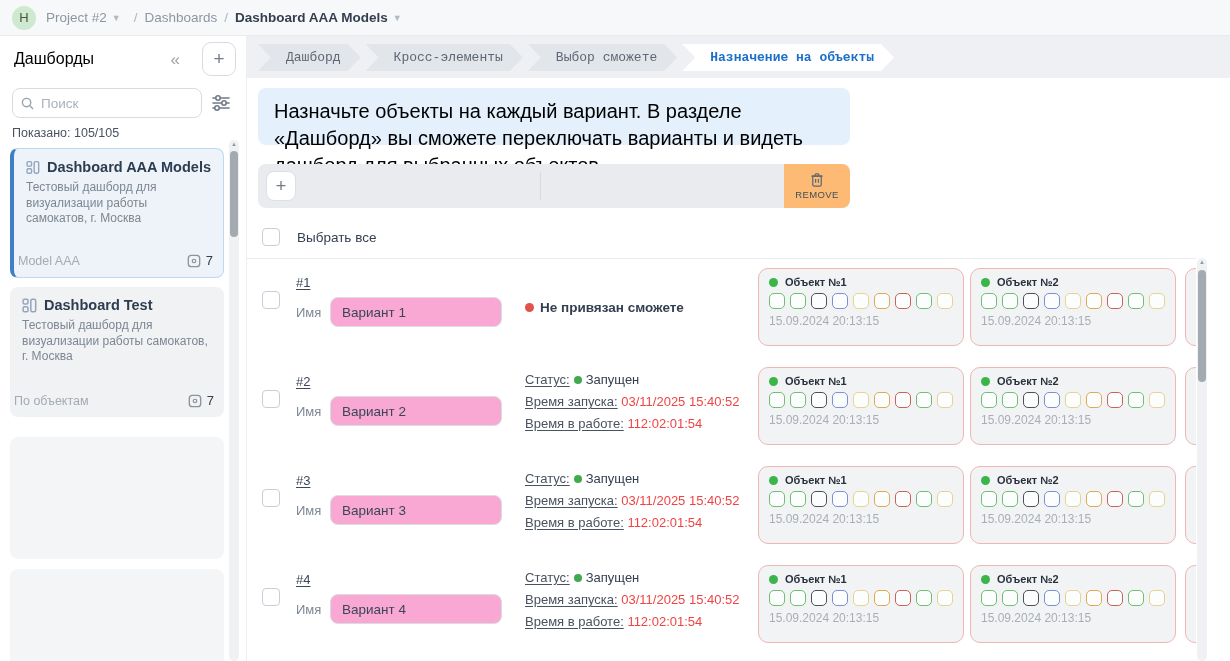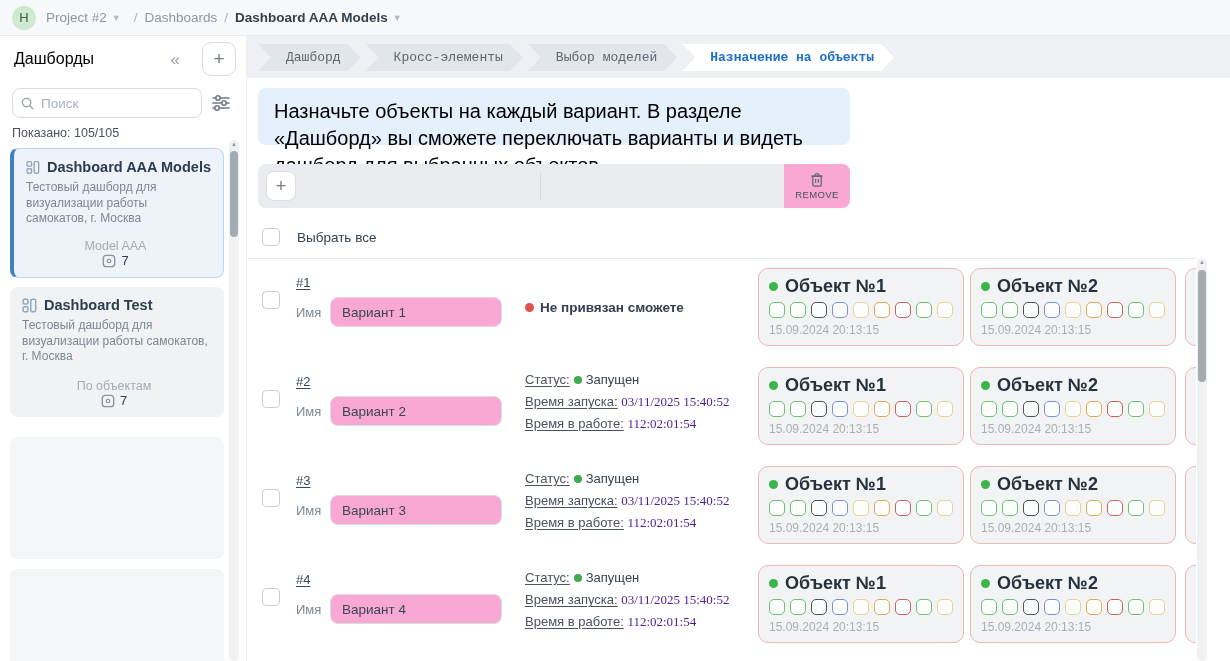--- a/index.html
+++ b/index.html
@@ -26,21 +26,21 @@
   .sb-search input::placeholder { color:#a9b1bb; }
   .sb-filter { position:absolute; right:14px; top:56px; width:22px; height:22px; cursor:pointer; }
   .sb-shown { position:absolute; left:12px; top:90px; font-size:12.5px; color:#49525f; }
 
   .sb-card { position:absolute; left:10px; width:214px; height:130px; border-radius:8px; padding:10px 12px; cursor:pointer; }
   .sb-card.selected { background:#edf3f9; border:1px solid #badaf2; border-left:4px solid #3f7fc6; top:112px; }
   .sb-card.plain { background:#f1f2f4; top:251px; }
   .sb-card-titlerow { display:flex; align-items:center; gap:7px; }
   .sb-card-title { font-size:14.5px; font-weight:bold; color:#2e3c50; white-space:nowrap; }
   .sb-card-desc { margin-top:5px; font-size:12px; line-height:1.3; color:#7c8793; }
-  .sb-card-foot { position:absolute; left:4px; right:10px; bottom:9px; display:flex; align-items:center; justify-content:space-between;flex-direction:column; }
+  .sb-card-foot { position:absolute; left:4px; right:10px; bottom:9px; display:flex; align-items:center; justify-content:space-between; }
   .sb-card-tag { font-size:12.5px; color:#a3abb5; }
   .sb-card-count { display:flex; align-items:center; gap:5px; font-size:13px; color:#333f4f; }
   .sb-skel { position:absolute; left:10px; width:214px; background:#f4f5f7; border-radius:8px; }
   .sb-skel.s1 { top:401px; height:122px; }
   .sb-skel.s2 { top:533px; height:100px; }
 
   
   .vscroll { position:absolute; width:10px; background:#f0f1f3; border-radius:5px; }
   .vscroll .arr { position:absolute; top:1px; left:0; width:10px; text-align:center; font-size:6px; color:#8f97a0; }
   .vscroll .thumb { position:absolute; left:1px; width:8px; background:#a4aab2; border-radius:4px; }
@@ -55,51 +55,51 @@
   .steps { position:absolute; left:11px; top:8px; display:flex; gap:5px;font-family:Liberation Mono, monospace; }
   .step { height:27px; line-height:27px; padding:0 20px 0 28px; font-size:13px; color:#5d6774; background:#e2e5e9;
           clip-path:polygon(0 0, calc(100% - 13px) 0, 100% 50%, calc(100% - 13px) 100%, 0 100%, 13px 50%); cursor:pointer; }
   .step.active { background:#fff; color:#1a6fc9; font-weight:bold; }
 
   .banner { position:absolute; left:11px; top:52px; width:592px; height:57px; background:#e4f0fc; border-radius:8px; padding:10px 16px; font-size:20px; line-height:1.35; color:#000000; }
 
   .toolbar { position:absolute; left:11px; top:128px; width:592px; height:44px; background:#e9ebef; border-radius:8px; }
   .tb-add { position:absolute; left:8px; top:7px; width:30px; height:30px; background:#fff; border:1px solid #dcdfe4; border-radius:8px; font-size:18px; font-weight:300; color:#6f7a85; display:flex; align-items:center; justify-content:center; cursor:pointer; }
   .tb-divider { position:absolute; left:282px; top:8px; width:1px; height:28px; background:#d7dade; }
-  .tb-remove { position:absolute; right:0; top:0; width:66px; height:44px; background:#f9a8d4; border-radius:0 8px 8px 0; display:flex; flex-direction:column; align-items:center; justify-content:center; gap:2px; cursor:pointer; }
+  .tb-remove { position:absolute; right:0; top:0; width:66px; height:44px; background:#fdba74; border-radius:0 8px 8px 0; display:flex; flex-direction:column; align-items:center; justify-content:center; gap:2px; cursor:pointer; }
   .tb-remove-label { font-size:9.5px; color:#434e5b; letter-spacing:.4px; }
 
   .checkbox { width:18px; height:18px; background:#fff; border:1.5px solid #c8ced6; border-radius:4px; cursor:pointer; }
   .select-all { position:absolute; left:15px; top:192px; display:flex; align-items:center; gap:17px; }
   .select-all-label { font-size:13.5px; color:#333f4f; }
   .list-divider { position:absolute; left:0; top:222px; width:949px; height:1px; background:#e9ebee; }
 
   .rows-wrap { position:absolute; left:0; top:229px; width:949px; height:396px; overflow:hidden; }
   .vrow { position:relative; width:949px; height:99px; }
   .vrow .cb { position:absolute; left:15px; top:26px; }
   .vrow .num { position:absolute; left:49px; top:10px; font-size:13px; color:#3c4858; text-decoration:underline; text-underline-offset:2px; cursor:pointer; }
   .vrow .name-label { position:absolute; left:49px; top:40px; font-size:13px; color:#7d8893; }
   .vrow .name-input { position:absolute; left:83px; top:32px; width:172px; height:30px; border:1px solid #dadde2; border-radius:8px; padding:0 11px; font-size:13.5px; color:#3a4656; font-family:inherit; outline:none; background:#f9a8d4; }
   .status { position:absolute; left:278px; top:0; width:230px; font-size:13px; color:#49525f; }
   .status .line { position:absolute; left:0; white-space:nowrap; }
   .status .lab { text-decoration:underline; text-underline-offset:2px; }
-  .status .val { color:#4c1d95;font-family:Liberation Serif, serif; }
+  .status .val { color:#ef4444; }
   .status .strong { font-weight:normal; color:#333f4f; }
   .dot { display:inline-block; border-radius:50%; vertical-align:middle; }
   .dot.green { width:8px; height:8px; background:#41aa4e; margin:0 4px 2px 4px; }
   .dot.red { width:9px; height:9px; background:#e0524c; margin:0 6px 2px 0; }
   .unbound { position:absolute; left:278px; top:35px; font-size:13.5px; font-weight:bold; color:#333f4f; white-space:nowrap; }
 
   .obj-card { position:absolute; top:3px; width:206px; height:78px; background:#f2f3f5; border:1.5px solid #eeb7b1; border-radius:10px; padding:7px 10px; }
   .obj-card.c1 { left:511px; }
   .obj-card.c2 { left:723px; }
   .obj-card.c3 { left:938px; }
   .obj-head { display:flex; align-items:center; gap:7px; }
   .obj-dot { width:9px; height:9px; border-radius:50%; background:#3bb54a; }
-  .obj-title { font-size:18px; font-weight:bold; color:#27313d; }
+  .obj-title { font-size:11px; font-weight:bold; color:#27313d; }
   .squares { display:flex; gap:5px; margin-top:5px; }
   .sq { width:16px; height:16px; background:#fcfdfd; border:1.5px solid #999; border-radius:5px; }
   .obj-time { margin-top:5px; font-size:12px; color:#a9aeb6; }
 </style>
 </head>
 <body>
 
 <div class="app">
 
   <header class="topbar">
@@ -193,21 +193,21 @@
       <div class="arr">▲</div>
       <div class="thumb"></div>
     </div>
   </aside>
 
   <main class="main">
     <div class="steps-band">
       <div class="steps">
         <div class="step">Дашборд</div>
         <div class="step">Кросс-элементы</div>
-        <div class="step">Выбор моделей</div>
+        <div class="step">Выбор сможете</div>
         <div class="step active">Назначение на объекты</div>
       </div>
     </div>
 
     <div class="banner">Назначьте объекты на каждый вариант. В разделе «Дашборд» вы сможете переключать варианты и видеть дашборд для выбранных объектов</div>
 
     <div class="toolbar">
       <div class="tb-add">+</div>
       <div class="tb-divider"></div>
       <div class="tb-remove">

